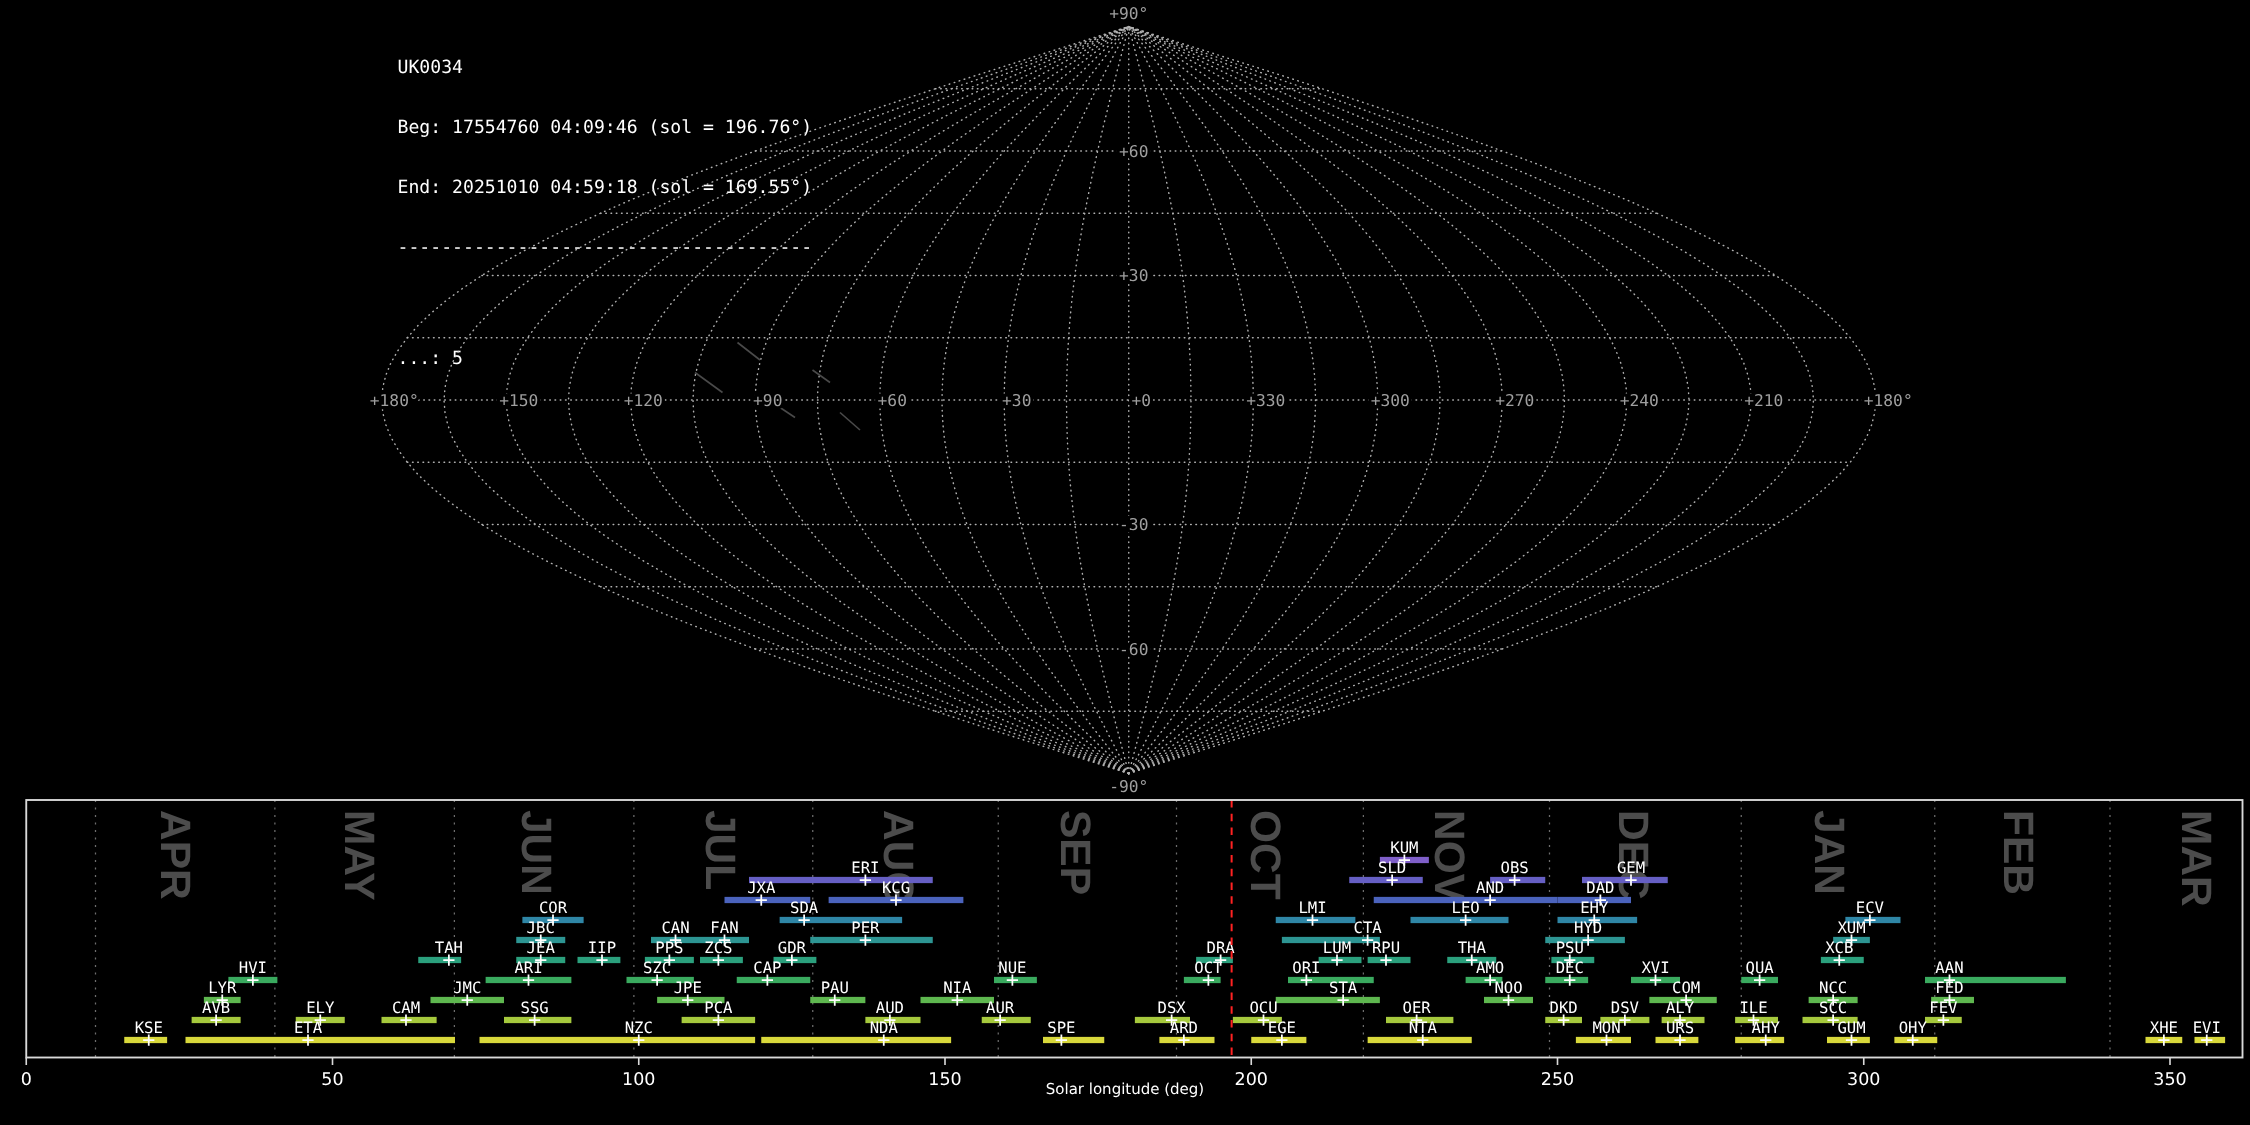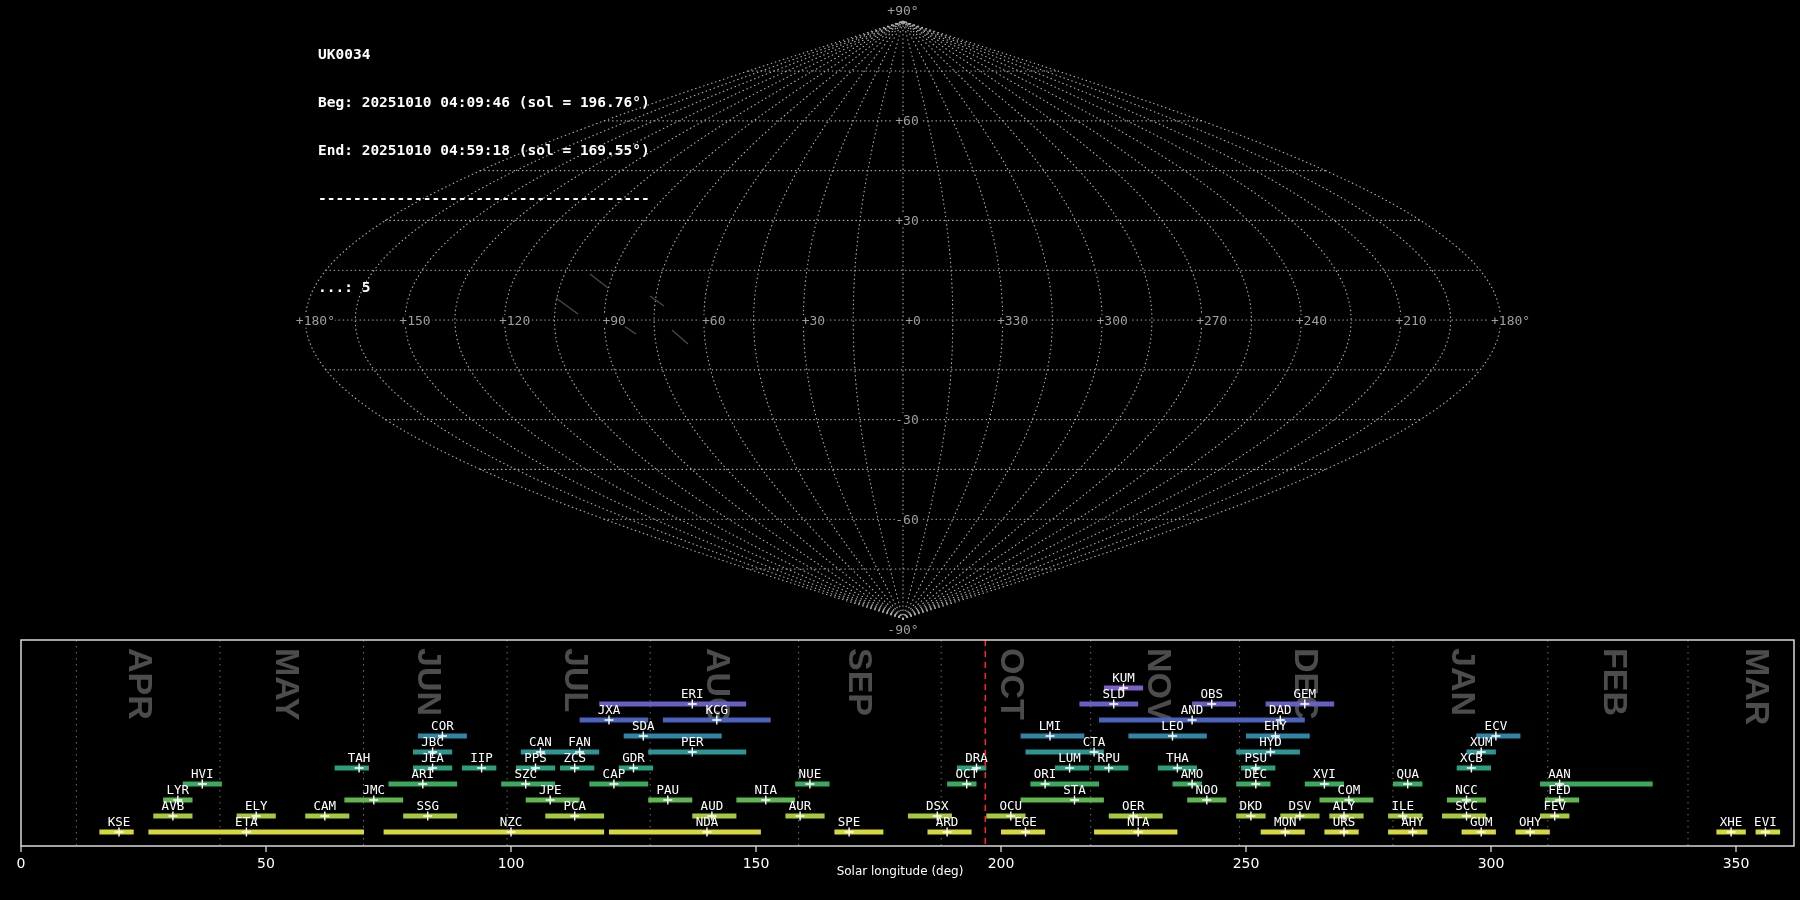--- a/index.html
+++ b/index.html
@@ -1,32 +1,32 @@
 <!DOCTYPE html>
 <html><head>
 <meta charset="utf-8">
 <style>
   html,body{margin:0;padding:0;background:#000;}
   body{width:1800px;height:900px;overflow:hidden;}
   .stage{position:relative;width:1800px;height:900px;background:#000;font-family:"DejaVu Sans Mono",monospace;}
-  .session-info{position:absolute;left:318px;top:14px;color:#fff;font-size:14.5px;line-height:16px;white-space:pre;font-weight:bold;}
+  .session-info{position:absolute;left:318px;top:14px;color:#fff;font-size:14.5px;line-height:16px;white-space:pre;}
   .session-info .gap{height:9px;}
   #skymap{position:absolute;left:0;top:0;}
   #timeline{position:absolute;left:0;top:636px;}
   .xlabel{position:absolute;left:0;top:864px;width:1800px;text-align:center;color:#fff;
           font-size:12px;font-family:"DejaVu Sans",sans-serif;}
 </style>
 </head>
 <body>
 
 <div class="stage">
 
   <div class="session-info">
     <div>UK0034</div>
-    <div>Beg: 20251010 04:09:46 (sol = 196.76°)</div>
+    <div>Beg: 17554760 04:09:46 (sol = 196.76°)</div>
     <div>End: 20251010 04:59:18 (sol = 169.55°)</div>
     <div>--------------------------------------</div>
     <div class="gap"></div>
     <div>...: 5</div>
   </div>
 
   <svg id="skymap" width="1800" height="636" viewBox="0 0 1800 636">
       <g fill="none" stroke="#cfcfcf" stroke-width="1.15" stroke-dasharray="0.5 3.7" stroke-linecap="round" opacity="0.85">
         <path d="M903.0 618.8L871.7 608.8L840.5 598.9L809.5 588.9L778.8 579.0L748.3 569.0L718.3 559.0L688.8 549.1L659.9 539.1L631.7 529.2L604.2 519.2L577.5 509.2L551.7 499.3L526.9 489.3L503.1 479.4L480.4 469.4L458.9 459.4L438.6 449.5L419.5 439.5L401.8 429.6L385.5 419.6L370.5 409.6L357.1 399.7L345.1 389.7L334.6 379.8L325.8 369.8L318.5 359.8L312.8 349.9L308.7 339.9L306.2 330.0L305.4 320.0L306.2 310.0L308.7 300.1L312.8 290.1L318.5 280.2L325.8 270.2L334.6 260.2L345.1 250.3L357.1 240.3L370.5 230.4L385.5 220.4L401.8 210.4L419.5 200.5L438.6 190.5L458.9 180.6L480.4 170.6L503.1 160.6L526.9 150.7L551.7 140.7L577.5 130.8L604.2 120.8L631.7 110.8L659.9 100.9L688.8 90.9L718.3 81.0L748.3 71.0L778.8 61.0L809.5 51.1L840.5 41.1L871.7 31.2L903.0 21.2"></path>
         <path d="M903.0 618.8L874.3 608.8L845.7 598.9L817.3 588.9L789.1 579.0L761.2 569.0L733.7 559.0L706.7 549.1L680.2 539.1L654.3 529.2L629.1 519.2L604.6 509.2L581.0 499.3L558.3 489.3L536.5 479.4L515.6 469.4L495.9 459.4L477.3 449.5L459.8 439.5L443.6 429.6L428.6 419.6L414.9 409.6L402.6 399.7L391.6 389.7L382.0 379.8L373.9 369.8L367.2 359.8L361.9 349.9L358.2 339.9L356.0 330.0L355.2 320.0L356.0 310.0L358.2 300.1L361.9 290.1L367.2 280.2L373.9 270.2L382.0 260.2L391.6 250.3L402.6 240.3L414.9 230.4L428.6 220.4L443.6 210.4L459.8 200.5L477.3 190.5L495.9 180.6L515.6 170.6L536.5 160.6L558.3 150.7L581.0 140.7L604.6 130.8L629.1 120.8L654.3 110.8L680.2 100.9L706.7 90.9L733.7 81.0L761.2 71.0L789.1 61.0L817.3 51.1L845.7 41.1L874.3 31.2L903.0 21.2"></path>

